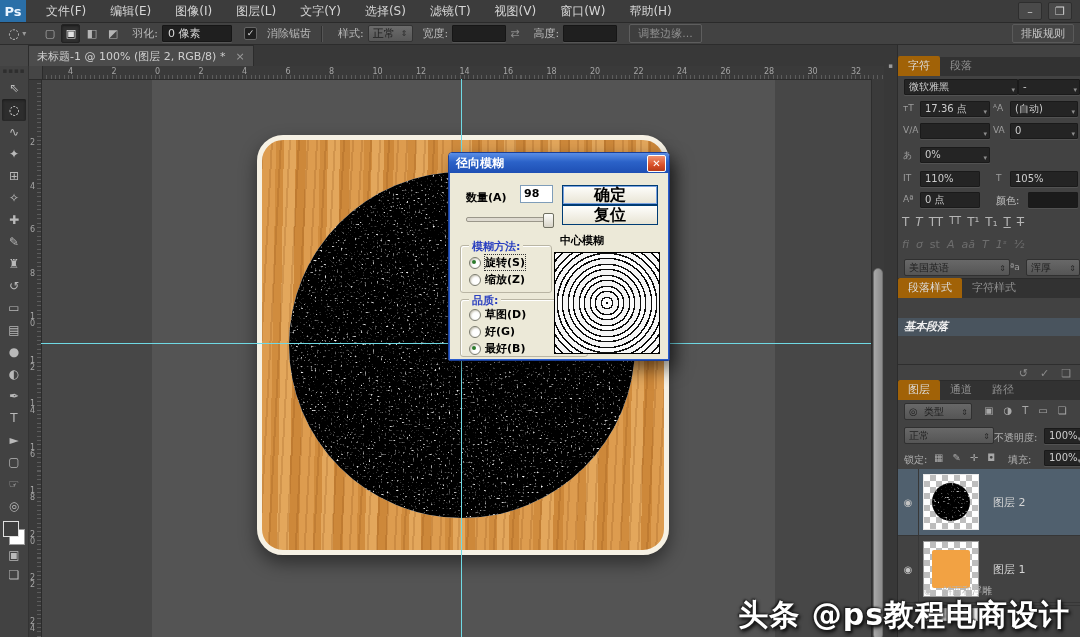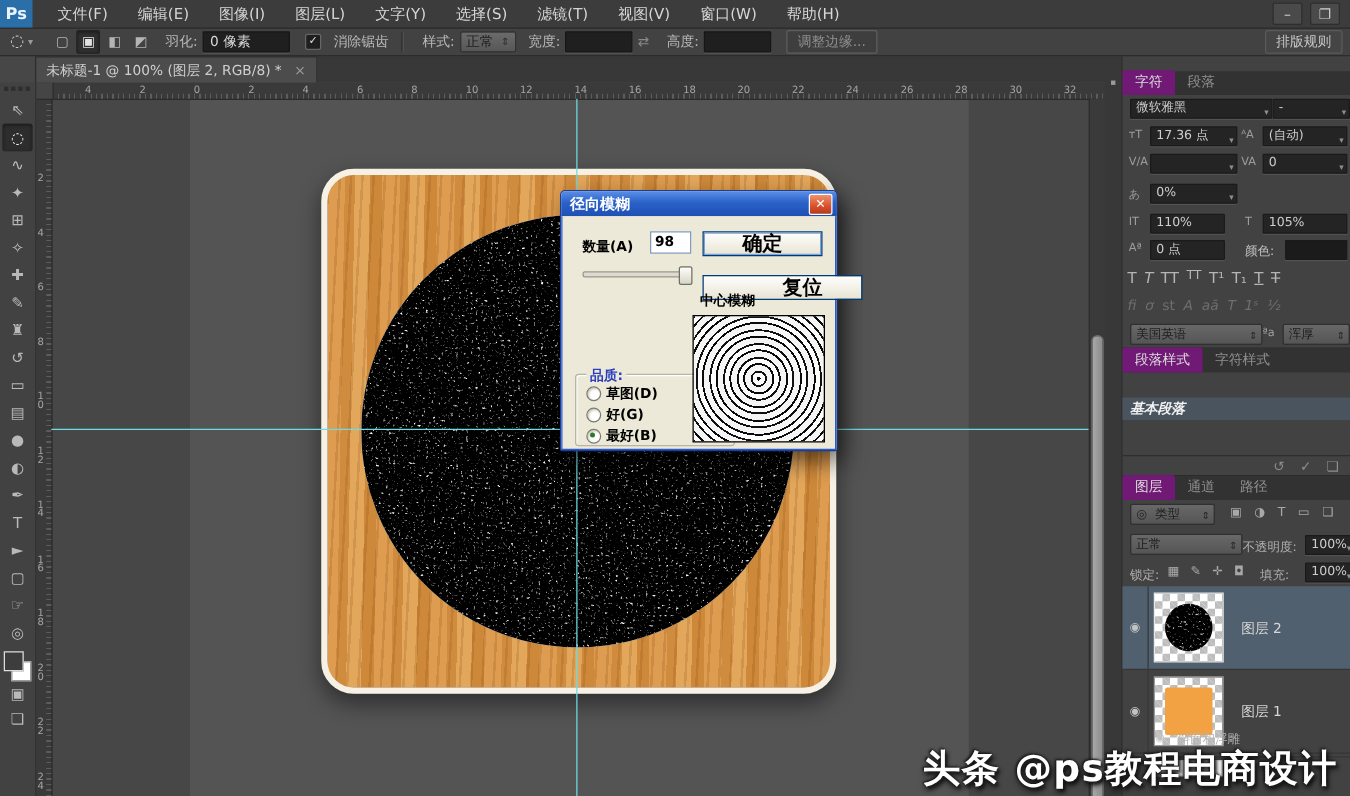--- a/index.html
+++ b/index.html
@@ -86,40 +86,40 @@
     background:linear-gradient(180deg,#f0926f,#d9502a 60%,#b83a18);color:#fff;font-size:10px;font-weight:bold;
     display:flex;align-items:center;justify-content:center;}
   #dlg-body{position:relative;height:186px;border:1px solid #2a5ccc;border-top:none;background:#ece9d8;color:#000;font-size:11px;font-weight:bold;}
   #amt-label{position:absolute;left:16px;top:17px;}
   #amt-input{position:absolute;left:70px;top:12px;width:28px;height:16px;background:#fff;border:1px solid #7f9db9;font-size:11px;padding-left:3px;color:#000;line-height:16px;}
   #slider{position:absolute;left:16px;top:44px;width:84px;height:3px;background:#dedad0;border:1px solid #9a968a;border-radius:2px;}
   #slider-handle{position:absolute;left:76px;top:-5px;width:9px;height:13px;background:linear-gradient(#fdfdfb,#d8d4c8);border:1px solid #707062;border-radius:2px;}
   .xpbtn{position:absolute;left:112px;width:94px;height:18px;background:linear-gradient(#fefefc,#e8e4d4);border:1px solid #003c74;border-radius:0;
     display:flex;align-items:center;justify-content:center;font-size:16px;color:#000;}
   #btn-ok{top:12px;box-shadow:0 0 0 1px #7aa2e0 inset;}
-  #btn-reset{top:47px;padding-left:32px;}
+  #btn-reset{top:32px;}
   .grp{position:absolute;border:1px solid #b9b5a4;border-radius:3px;box-shadow:1px 1px 0 #fff inset;}
   .grp-title{position:absolute;top:-7px;left:8px;background:#ece9d8;padding:0 3px;color:#2a3fc0;font-size:11px;}
   #grp-method{left:10px;top:72px;width:90px;height:46px;}
   #grp-quality{left:10px;top:126px;width:90px;height:56px;padding-left:36px;}
   .radio-row{position:absolute;left:8px;display:flex;align-items:center;gap:4px;font-size:11px;color:#000;}
   .radio{width:10px;height:10px;border-radius:50%;background:#fff;border:1px solid #7b7b6e;box-shadow:inset 1px 1px 2px #c7c3b4;position:relative;}
   .radio.on:after{content:"";position:absolute;left:2px;top:2px;width:4px;height:4px;border-radius:50%;background:#2c7a2c;}
   .rlabel.focused{outline:1px dotted #333;}
   #preview-label{position:absolute;left:110px;top:60px;color:#000;font-size:11px;}
   #preview-box{position:absolute;left:104px;top:79px;width:104px;height:100px;border:1px solid #000;background:
     repeating-radial-gradient(circle at 50% 50%,#0a0a0a 0 1.5px,#fdfdfd 1.5px 5px,#111 5px 6.5px,#f5f5f5 6.5px 11px);}
 
   
   #dockgap{position:absolute;left:884px;top:44px;width:13px;bottom:0;background:#383838;z-index:18;}
   #collapse-btn{position:absolute;left:2px;top:18px;width:9px;height:9px;color:#9a9a9a;font-size:7px;line-height:9px;text-align:center;}
   #dock{position:absolute;left:897px;top:44px;width:183px;bottom:0;background:#424242;border-left:1px solid #2c2c2c;z-index:19;font-size:11px;}
   .ptabs{position:absolute;left:0;width:183px;height:19px;background:#323232;display:flex;align-items:flex-end;}
   .ptab{padding:2px 10px 3px;color:#8f8f8f;font-size:11px;}
-  .ptab.active{background:#701a75;color:#dcdcdc;border-radius:2px 2px 0 0;margin-top:21px;}
+  .ptab.active{background:#a16207;color:#dcdcdc;border-radius:2px 2px 0 0;margin-top:21px;}
   .fld{background:#242424;border:1px solid #1a1a1a;box-shadow:0 1px 0 #525252;color:#cdcdcd;height:14px;line-height:14px;padding:0 4px;font-size:10px;position:absolute;border-radius:1px;}
   .fld .ddarr{position:absolute;right:2px;top:3px;font-size:7px;color:#8e8e8e;}
   .iclabel{position:absolute;color:#9d9d9d;font-size:9px;}
   .combo{position:absolute;background:linear-gradient(#686868,#555);border:1px solid #303030;border-radius:2px;color:#202020;height:15px;line-height:15px;padding:0 4px;font-size:10px;}
   .combo .cmbarr{position:absolute;right:3px;top:1px;font-size:8px;color:#262626;}
 
   
   #charpanel{position:absolute;left:0;top:13px;width:183px;height:222px;}
   
   #parapanel{position:absolute;left:0;top:234px;width:183px;height:102px;border-top:1px solid #2b2b2b;}
@@ -359,20 +359,31 @@
     </div>
     <div id="dlg-body">
       <span id="amt-label">数量(A)</span>
       <span id="amt-input">98</span>
       <div id="slider">
         <div id="slider-handle"></div>
       </div>
       <span class="xpbtn" id="btn-ok">确定</span>
       <span class="xpbtn" id="btn-reset">复位</span>
 
+      <div class="grp" id="grp-method">
+        <span class="grp-title">模糊方法:</span>
+        <div class="radio-row" style="top:9px">
+          <span class="radio on"></span>
+          <span class="rlabel focused">旋转(S)</span>
+        </div>
+        <div class="radio-row" style="top:26px">
+          <span class="radio"></span>
+          <span class="rlabel">缩放(Z)</span>
+        </div>
+      </div>
 
       <div class="grp" id="grp-quality">
         <span class="grp-title">品质:</span>
         <div class="radio-row" style="top:7px">
           <span class="radio"></span>
           <span class="rlabel">草图(D)</span>
         </div>
         <div class="radio-row" style="top:24px">
           <span class="radio"></span>
           <span class="rlabel">好(G)</span>

